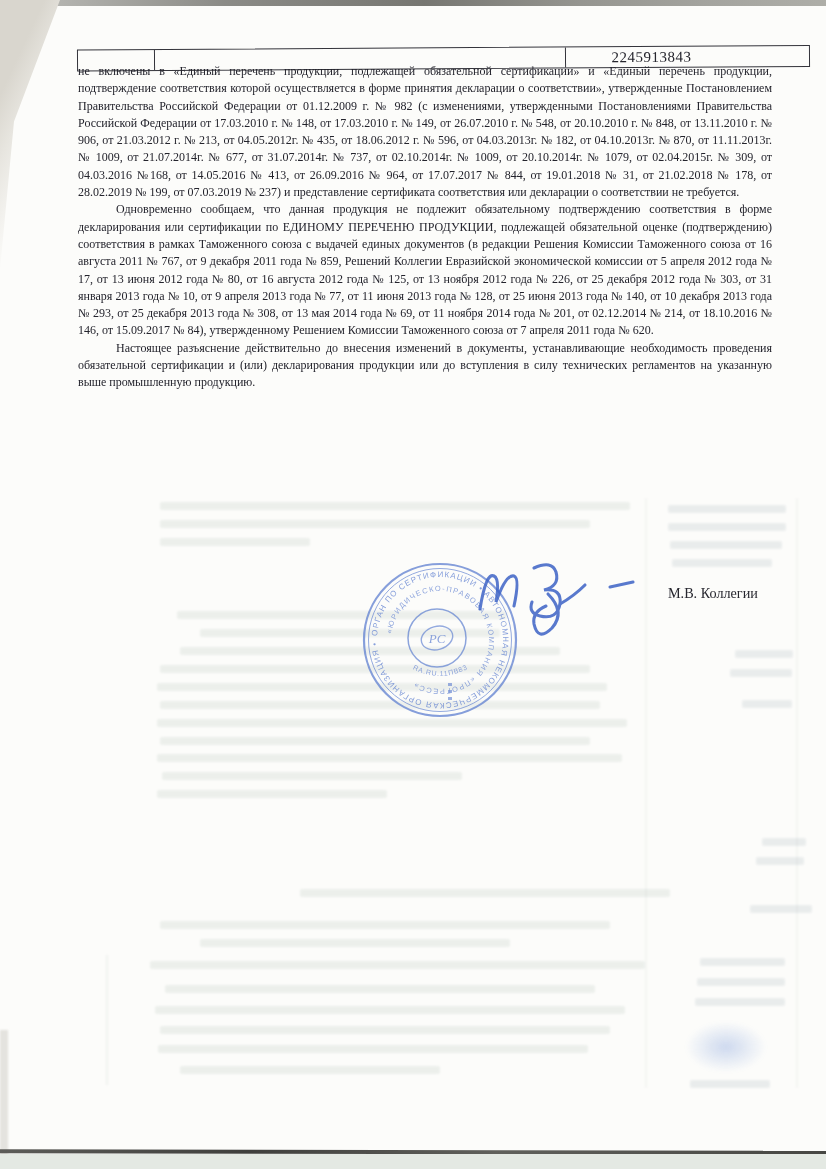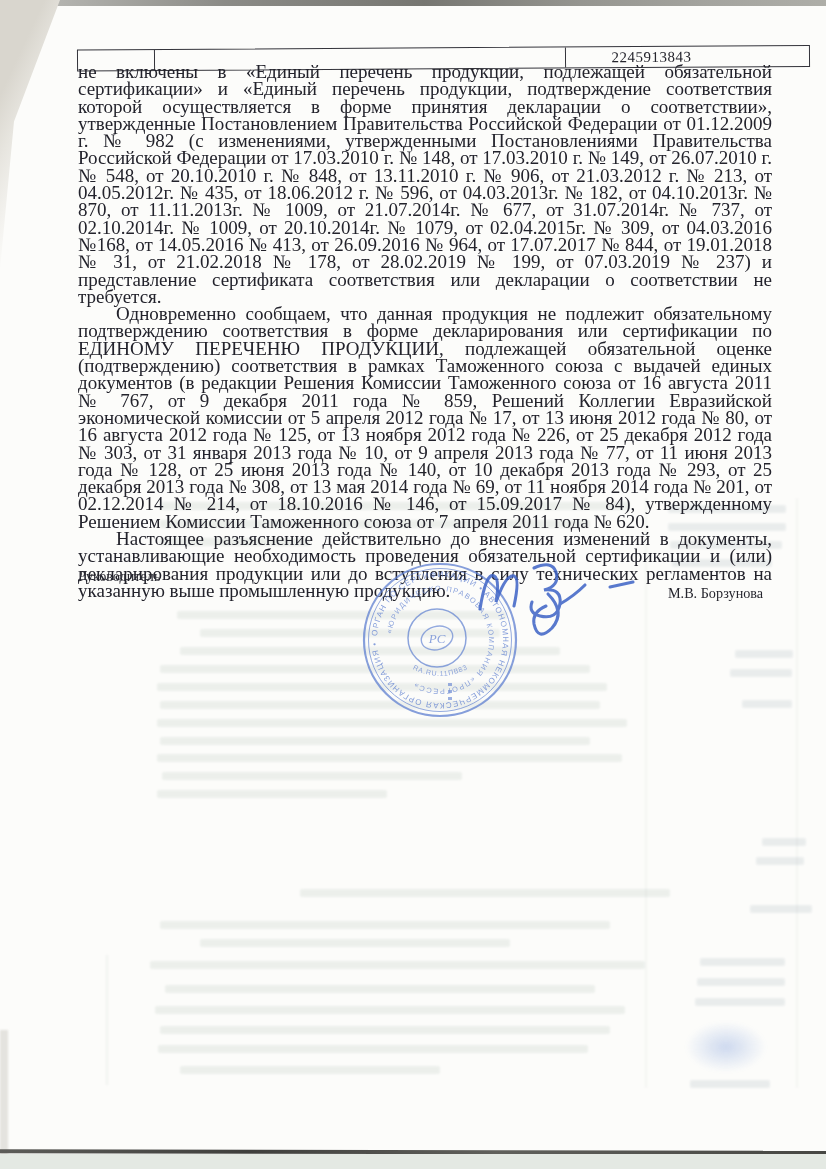--- a/index.html
+++ b/index.html
@@ -18,21 +18,21 @@
   .bottom-strip{position:absolute;left:0;top:1154px;width:826px;height:15px;background:#e4e9e3;}
   
   .ref-table{position:absolute;left:77px;top:45px;width:731px;height:20px;display:flex;
     border:1.6px solid #34343b;transform:rotate(-.35deg);transform-origin:right center;}
   .ref-cell{border-right:1.6px solid #34343b;}
   .ref-c1{width:76px;}
   .ref-c2{flex:1;}
   .ref-c3{width:171px;border-right:none;display:flex;align-items:center;justify-content:center;
     padding-right:72px;font-size:15px;letter-spacing:.5px;}
   
-  .doc-body{position:absolute;left:78px;top:63px;width:694px;font-size:19px;line-height:17.3px;
+  .doc-body{position:absolute;left:78px;top:63px;width:694px;font-size:12px;line-height:17.3px;
     text-align:justify;color:#23232c;}
   .doc-body p{margin:0;}
   .doc-body p.indent{text-indent:38px;}
   
   .sig-block{position:absolute;left:78px;top:567px;width:694px;font-size:14.2px;line-height:18.5px;}
   .sig-name{position:absolute;left:590px;top:17px;white-space:nowrap;}
   
   .expert{position:absolute;left:88px;top:886px;font-size:14.2px;line-height:19.5px;}
   
   .stamp{position:absolute;left:357px;top:557px;width:166px;height:166px;opacity:.88;}
@@ -105,22 +105,21 @@
     </div>
   </div>
 
   <div class="doc-body">
     <p>не включены в «Единый перечень продукции, подлежащей обязательной сертификации» и «Единый перечень продукции, подтверждение соответствия которой осуществляется в форме принятия декларации о соответствии», утвержденные Постановлением Правительства Российской Федерации от 01.12.2009 г. № 982 (с изменениями, утвержденными Постановлениями Правительства Российской Федерации от 17.03.2010 г. № 148, от 17.03.2010 г. № 149, от 26.07.2010 г. № 548, от 20.10.2010 г. № 848, от 13.11.2010 г. № 906, от 21.03.2012 г. № 213, от 04.05.2012г. № 435, от 18.06.2012 г. № 596, от 04.03.2013г. № 182, от 04.10.2013г. № 870, от 11.11.2013г. № 1009, от 21.07.2014г. № 677, от 31.07.2014г. № 737, от 02.10.2014г. № 1009, от 20.10.2014г. № 1079, от 02.04.2015г. № 309, от 04.03.2016 №168, от 14.05.2016 № 413, от 26.09.2016 № 964, от 17.07.2017 № 844, от 19.01.2018 № 31, от 21.02.2018 № 178, от 28.02.2019 № 199, от 07.03.2019 № 237) и представление сертификата соответствия или декларации о соответствии не требуется.</p>
     <p class="indent">Одновременно сообщаем, что данная продукция не подлежит обязательному подтверждению соответствия в форме декларирования или сертификации по ЕДИНОМУ ПЕРЕЧЕНЮ ПРОДУКЦИИ, подлежащей обязательной оценке (подтверждению) соответствия в рамках Таможенного союза с выдачей единых документов (в редакции Решения Комиссии Таможенного союза от 16 августа 2011 № 767, от 9 декабря 2011 года № 859, Решений Коллегии Евразийской экономической комиссии от 5 апреля 2012 года № 17, от 13 июня 2012 года № 80, от 16 августа 2012 года № 125, от 13 ноября 2012 года № 226, от 25 декабря 2012 года № 303, от 31 января 2013 года № 10, от 9 апреля 2013 года № 77, от 11 июня 2013 года № 128, от 25 июня 2013 года № 140, от 10 декабря 2013 года № 293, от 25 декабря 2013 года № 308, от 13 мая 2014 года № 69, от 11 ноября 2014 года № 201, от 02.12.2014 № 214, от 18.10.2016 № 146, от 15.09.2017 № 84), утвержденному Решением Комиссии Таможенного союза от 7 апреля 2011 года № 620.</p>
     <p class="indent">Настоящее разъяснение действительно до внесения изменений в документы, устанавливающие необходимость проведения обязательной сертификации и (или) декларирования продукции или до вступления в силу технических регламентов на указанную выше промышленную продукцию.</p>
   </div>
 
   <div class="sig-block">
-    <div>Руководитель</div>
-    <div class="sig-name">М.В. Борзунова</div>
+    <div class="sig-name">М.В. Коллегии</div>
   </div>
 
   <svg class="stamp" viewBox="0 0 166 166">
     <defs>
       <path id="arcOut" d="M 83,83 m -63,0 a 63,63 0 1,1 126,0 a 63,63 0 1,1 -126,0" fill="none"></path>
       <path id="arcIn" d="M 83,83 m -49,0 a 49,49 0 1,1 98,0 a 49,49 0 1,1 -98,0" fill="none"></path>
       <path id="arcReg" d="M 52,110 Q 83,128 114,110" fill="none"></path>
     </defs>
     <g stroke="#5e7fd0" fill="none">
       <circle cx="83" cy="83" r="76" stroke-width="2.2" opacity=".85"></circle>

